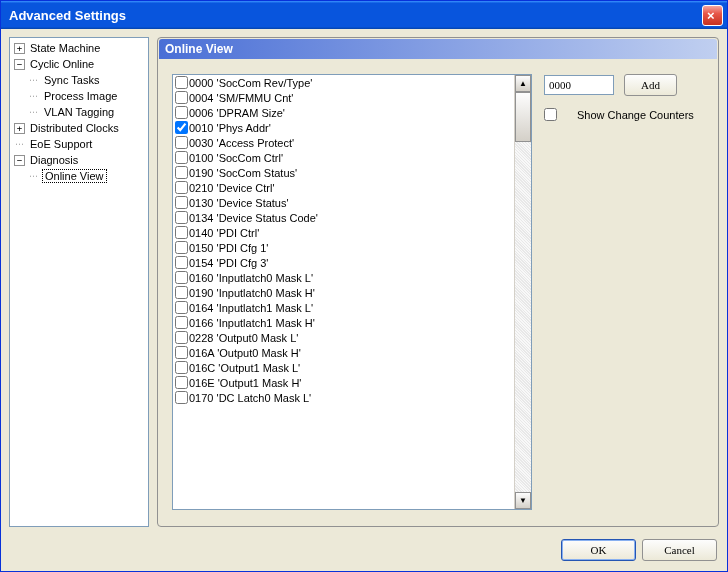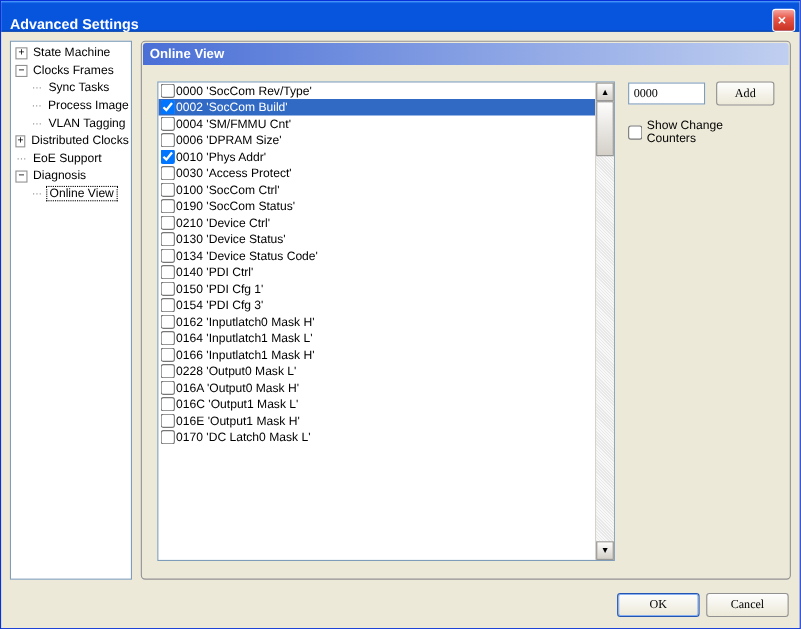--- a/index.html
+++ b/index.html
@@ -1,45 +1,45 @@
 <!DOCTYPE html>
 <html><head>
 <meta charset="utf-8">
 <style>
 * { box-sizing: border-box; margin: 0; padding: 0; }
 body { font-family: Tahoma, sans-serif; font-size: 11px; background: #ece9d8; width: 728px; height: 572px; overflow: hidden; border: 1px solid #0831d9; }
-.titlebar { height: 28px; background: linear-gradient(to bottom, #3a93ff 0%, #0855dd 8%, #0855dd 92%, #0342aa 100%); display: flex; align-items: flex-end; padding: 0 4px; color: #fff; font-size: 13px; font-weight: bold; }
+.titlebar { height: 28px; background: linear-gradient(to bottom, #3a93ff 0%, #0855dd 8%, #0855dd 92%, #0342aa 100%); display: flex; align-items: center; padding: 0 4px; color: #fff; font-size: 13px; font-weight: bold; }
 .titlebar span { flex: 1; padding-left: 4px; }
 .close-btn { width: 21px; height: 21px; background: linear-gradient(to bottom, #f5a6a0, #e75648 40%, #c73120); border: 1px solid #fff; border-radius: 3px; color: #fff; font-weight: bold; font-size: 13px; display: flex; align-items: center; justify-content: center; cursor: default; font-family: Arial; }
 .content { display: flex; height: 506px; padding: 8px; gap: 8px; }
 .tree { width: 140px; background: #fff; border: 1px solid #7f9db9; padding: 2px 0; overflow: auto; }
 .tree-item { display: flex; align-items: center; height: 16px; padding-left: 4px; white-space: nowrap; cursor: default; }
 .tree-item .expander { width: 11px; height: 11px; border: 1px solid #919191; background: #fff; display: flex; align-items: center; justify-content: center; font-size: 9px; line-height: 1; margin-right: 3px; color: #000; font-family: monospace; }
 .tree-item .no-exp { width: 11px; height: 11px; margin-right: 3px; display: flex; align-items: center; justify-content: center; }
 .tree-item .dotline { color: #919191; font-size: 9px; }
 .tree-item .label { padding: 0 2px; }
 .tree-item.selected .label { border: 1px dotted #000; background: #fff; }
 .right-panel { flex: 1; border: 1px solid #919191; border-radius: 4px; background: #ece9d8; display: flex; flex-direction: column; }
 .panel-header { height: 20px; background: linear-gradient(to right, #4a6fd6, #c0cff0); color: #fff; font-weight: bold; font-size: 12px; padding-left: 6px; display: flex; align-items: center; border-radius: 3px 3px 0 0; margin: 1px; }
 .panel-body { flex: 1; padding: 14px; display: flex; gap: 12px; }
-.listbox-wrap { width: 416px; height: 436px; border: 1px solid #7f9db9; background: #fff; display: flex; }
+.listbox-wrap { width: 360px; height: 436px; border: 1px solid #7f9db9; background: #fff; display: flex; }
 .listbox { flex: 1; overflow: hidden; }
 .list-row { display: flex; align-items: center; height: 15px; padding-left: 2px; }
 .list-row.sel { background: #316ac5; color: #fff; }
 .list-row input[type="checkbox"] { width: 13px; height: 13px; margin-right: 1px; }
 .scroll { width: 17px; background: #ece9d8; border-left: 1px solid #d4d0c8; display: flex; flex-direction: column; }
 .scroll-btn { height: 17px; background: linear-gradient(#fdfdfd,#d4d0c8); border: 1px solid #919191; display: flex; align-items: center; justify-content: center; font-size: 8px; }
 .scroll-track { flex: 1; background: repeating-linear-gradient(45deg,#e8e8e8,#e8e8e8 1px,#f8f8f8 1px,#f8f8f8 2px); position: relative; }
 .scroll-thumb { position: absolute; top: 0; left: 0; right: 0; height: 50px; background: linear-gradient(#fdfdfd,#d4d0c8); border: 1px solid #919191; }
 .side-controls { flex: 1; }
 .side-row { display: flex; gap: 10px; align-items: center; margin-bottom: 12px; }
 .txtbox { border: 1px solid #7f9db9; height: 20px; padding: 2px 4px; width: 70px; font-family: Tahoma; font-size: 11px; }
 .btn { height: 22px; background: linear-gradient(#fdfdfd,#ece9d8); border: 1px solid #919191; border-radius: 3px; padding: 0 16px; font-family: Tahoma; font-size: 11px; cursor: default; }
 .btn.default { border: 1px solid #2455b3; box-shadow: inset 0 0 0 1px #88b0f0; }
-.chk-row { display: flex; align-items: center; gap: 4px; }
+.chk-row { display: flex; align-items: center; gap: 20px; }
 .footer { height: 30px; display: flex; justify-content: flex-end; align-items: center; gap: 6px; padding: 0 10px; }
 .footer .btn { width: 75px; padding: 0; }
 </style>
 </head>
 <body>
 
 <div class="titlebar">
   <span>Advanced Settings</span>
   <div class="close-btn">
       <span>×</span>
@@ -47,21 +47,21 @@
 </div>
 
 <div class="content">
   <div class="tree">
     <div class="tree-item" style="padding-left:4px">
         <span class="expander">+</span>
         <span class="label">State Machine</span>
       </div>
     <div class="tree-item" style="padding-left:4px">
         <span class="expander">−</span>
-        <span class="label">Clocks Frames</span>
+        <span class="label">Cyclic Online</span>
       </div>
     <div class="tree-item" style="padding-left:18px">
         <span class="no-exp">
           <span class="dotline">⋯</span>
         </span>
         <span class="label">Sync Tasks</span>
       </div>
     <div class="tree-item" style="padding-left:18px">
         <span class="no-exp">
           <span class="dotline">⋯</span>
@@ -100,24 +100,20 @@
     <div class="panel-header">
         <span>Online View</span>
       </div>
     <div class="panel-body">
       <div class="listbox-wrap">
         <div class="listbox" id="listbox">
             <div class="list-row">
               <input type="checkbox" style="">
               <span>0000 'SocCom Rev/Type'</span>
             </div>
-            <div class="list-row sel">
-              <input type="checkbox" checked="" style="">
-              <span>0002 'SocCom Build'</span>
-            </div>
             <div class="list-row">
               <input type="checkbox" style="">
               <span>0004 'SM/FMMU Cnt'</span>
             </div>
             <div class="list-row">
               <input type="checkbox" style="">
               <span>0006 'DPRAM Size'</span>
             </div>
             <div class="list-row">
               <input type="checkbox" checked="" style="">
@@ -154,21 +150,25 @@
             <div class="list-row">
               <input type="checkbox" style="">
               <span>0150 'PDI Cfg 1'</span>
             </div>
             <div class="list-row">
               <input type="checkbox" style="">
               <span>0154 'PDI Cfg 3'</span>
             </div>
             <div class="list-row">
               <input type="checkbox" style="">
-              <span>0162 'Inputlatch0 Mask H'</span>
+              <span>0160 'Inputlatch0 Mask L'</span>
+            </div>
+            <div class="list-row">
+              <input type="checkbox" style="">
+              <span>0190 'Inputlatch0 Mask H'</span>
             </div>
             <div class="list-row">
               <input type="checkbox" style="">
               <span>0164 'Inputlatch1 Mask L'</span>
             </div>
             <div class="list-row">
               <input type="checkbox" style="">
               <span>0166 'Inputlatch1 Mask H'</span>
             </div>
             <div class="list-row">

